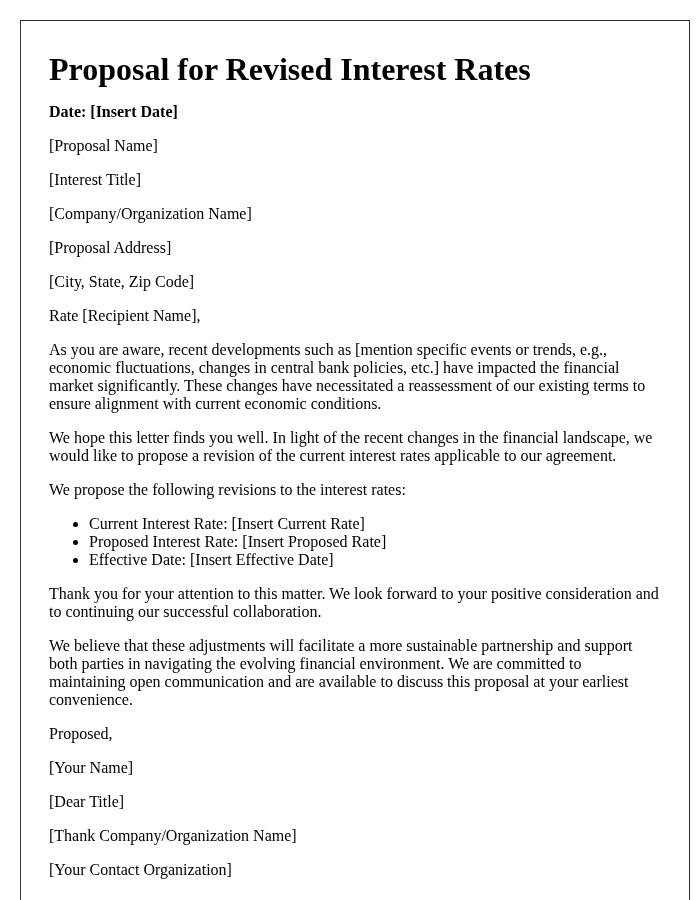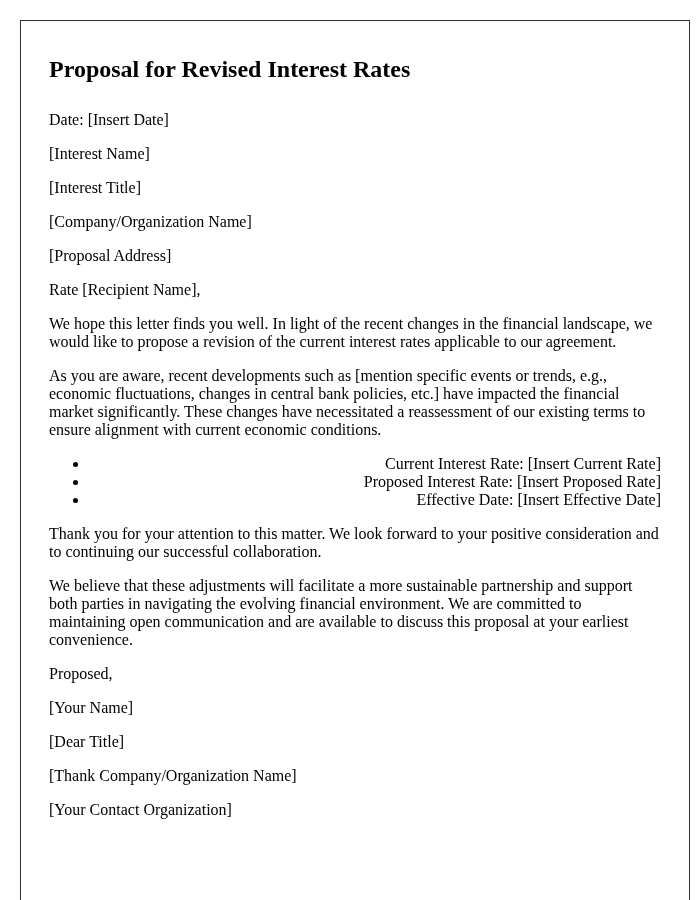--- a/index.html
+++ b/index.html
@@ -12,43 +12,45 @@
     border: 1px solid #333333;
     padding: 0 28px;
     background: #ffffff;
     font-family: "Liberation Serif", "DejaVu Serif", serif;
     color: #000000;
     font-size: 16px;
     line-height: 18px;
   }
   h1 {
     margin: 30px 0 0 0;
-    font-size: 24px;
+    font-size: 32px;
     line-height: 36px;
     font-weight: bold;
     letter-spacing: 0;
   }
   p { margin: 16px 0 0 0; }
-  p.first { margin-top: 24px; }
-  ul { margin: 16px 0 0 0; padding-left: 40px; text-align: right; }
+  p.first { margin-top: 16px; font-weight: bold; }
+  ul { margin: 16px 0 0 0; padding-left: 40px; }
   ul li { margin: 0; }
 </style>
 </head>
 <body>
 
 <div class="page">
   <h1>Proposal for Revised Interest Rates</h1>
   <p class="first">Date: [Insert Date]</p>
-  <p>[Interest Name]</p>
+  <p>[Proposal Name]</p>
   <p>[Interest Title]</p>
   <p>[Company/Organization Name]</p>
   <p>[Proposal Address]</p>
+  <p>[City, State, Zip Code]</p>
   <p>Rate [Recipient Name],</p>
+  <p>As you are aware, recent developments such as [mention specific events or trends, e.g., economic fluctuations, changes in central bank policies, etc.] have impacted the financial market significantly. These changes have necessitated a reassessment of our existing terms to ensure alignment with current economic conditions.</p>
   <p>We hope this letter finds you well. In light of the recent changes in the financial landscape, we would like to propose a revision of the current interest rates applicable to our agreement.</p>
-  <p>As you are aware, recent developments such as [mention specific events or trends, e.g., economic fluctuations, changes in central bank policies, etc.] have impacted the financial market significantly. These changes have necessitated a reassessment of our existing terms to ensure alignment with current economic conditions.</p>
+  <p>We propose the following revisions to the interest rates:</p>
   <ul>
     <li>Current Interest Rate: [Insert Current Rate]</li>
     <li>Proposed Interest Rate: [Insert Proposed Rate]</li>
     <li>Effective Date: [Insert Effective Date]</li>
   </ul>
   <p>Thank you for your attention to this matter. We look forward to your positive consideration and to continuing our successful collaboration.</p>
   <p>We believe that these adjustments will facilitate a more sustainable partnership and support both parties in navigating the evolving financial environment. We are committed to maintaining open communication and are available to discuss this proposal at your earliest convenience.</p>
   <p>Proposed,</p>
   <p>[Your Name]</p>
   <p>[Dear Title]</p>

